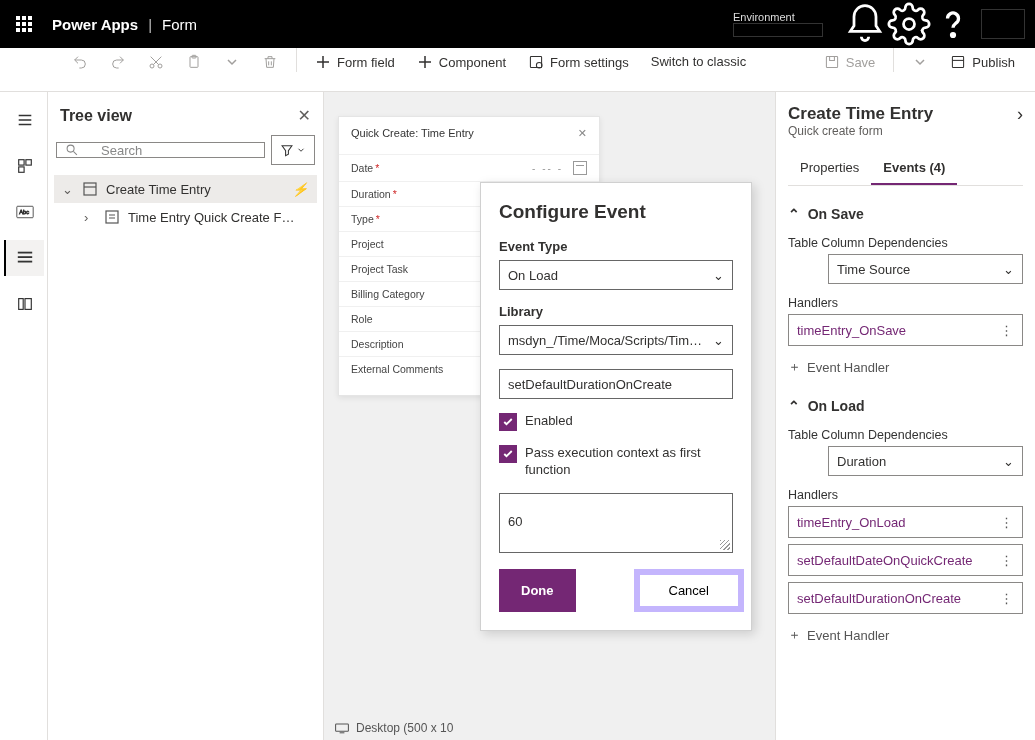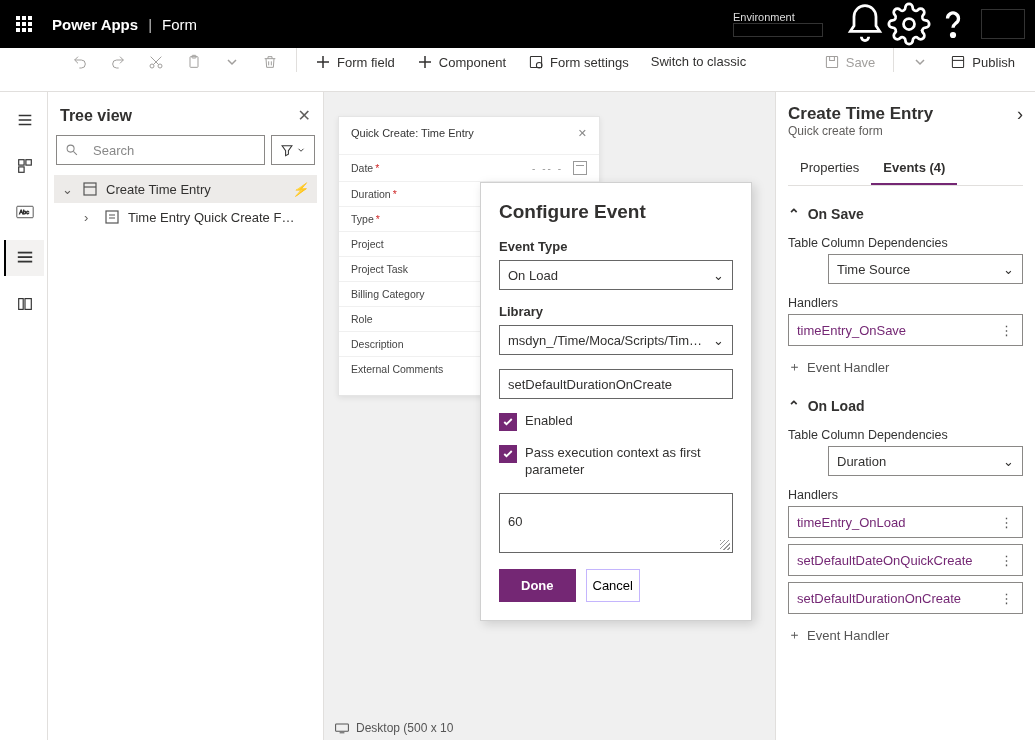--- a/index.html
+++ b/index.html
@@ -36,21 +36,21 @@
   .rail { width: 48px; border-right: 1px solid var(--border); display: flex; flex-direction: column; align-items: center; padding-top: 10px; gap: 10px; background:#fff;}
   .rail-btn { width: 40px; height: 36px; display: flex; align-items: center; justify-content: center; cursor: pointer; border-left: 2px solid transparent; }
   .rail-btn.active { border-left: 2px solid #000; background:#f3f2f1; }
   .rail-btn svg { width: 18px; height: 18px; }
 
   .tree { width: 276px; border-right: 1px solid var(--border); background:#fff; padding: 8px 6px; position:relative;}
   .tree-head { display: flex; align-items: flex-end; justify-content: space-between; padding: 6px 6px 10px; }
   .tree-head h3 { margin: 0; font-size: 16px; font-weight: 600; }
   .close-x { cursor:pointer; font-size:16px; color:#605e5c;}
   .search-row { display: flex; gap: 6px; align-items: center; padding: 0 2px 10px; }
-  .search { flex: 1; height: 30px; border: 1px solid var(--border-dark); display: flex; align-items: center; padding: 0 8px; gap:14px; color:#605e5c;}
+  .search { flex: 1; height: 16px; border: 1px solid var(--border-dark); display: flex; align-items: center; padding: 0 8px; gap:22px; color:#605e5c;}
   .filter { width: 44px; height: 30px; border: 1px solid var(--border-dark); display: flex; align-items: center; justify-content: center; gap:2px; cursor:pointer;}
   .tree-item { display: flex; align-items: center; gap: 8px; padding: 6px 8px; cursor: pointer; font-size: 13px; }
   .tree-item.sel { background: #edebe9; }
   .tree-item .chev { width:12px; display:inline-block; color:#605e5c;}
   .tree-icon { width:16px; height:16px; display:inline-flex; align-items:center; justify-content:center; color:#605e5c;}
   .lightning { margin-left:auto; font-style:italic; color:#605e5c;}
 
   .canvas { flex: 1; background: var(--canvas); position: relative; padding: 24px 14px 0; overflow:hidden;}
   .form-card { width: 262px; background: #fff; border: 1px solid #e5e5e5; box-shadow: 0 2px 6px rgba(0,0,0,.08); }
   .fc-head { display:flex; justify-content:space-between; padding: 10px 12px 14px; font-size: 11px; color:#333;}
@@ -67,21 +67,21 @@
   .fld-label .star { color: var(--red-callout); }
   .select { border: 1px solid #666; height: 30px; display:flex; align-items:center; padding: 0 8px; justify-content:space-between; cursor:pointer; font-size:13px;}
   .input { border: 1px solid #666; height: 30px; display:flex; align-items:center; padding: 0 8px; font-size:13px;}
   .chk-row { display:flex; align-items:flex-start; gap:8px; margin-bottom:14px;}
   .chk { width:18px; height:18px; background: var(--purple); display:flex; align-items:center; justify-content:center; flex-shrink:0;}
   .chk svg { width:12px; height:12px; }
   .textarea { border:1px solid #666; height:60px; padding:20px 8px; position:relative; margin-top:4px;}
   .textarea .resize { position:absolute; right:2px; bottom:2px; width:10px; height:10px; background: repeating-linear-gradient(135deg, #999 0 1px, transparent 1px 3px);}
   .dlg-btns { display:flex; gap:10px; margin-top:16px;}
   .btn-primary { background: var(--purple); color:#fff; border:none; padding: 8px 22px; font-size:13px; font-weight:600; cursor:pointer;}
-  .btn-secondary { background:#fff; border:1px solid #c4b5fd; padding: 8px 6px; font-size:13px; cursor:pointer;}
+  .btn-secondary { background:#fff; border:6px solid #c4b5fd; padding: 8px 29px; font-size:13px; cursor:pointer;margin-left:48px;}
 
   .right { width: 260px; border-left:1px solid var(--border); background:#fff; padding: 12px 12px; overflow-y:auto; position:relative;}
   .right-head { display:flex; justify-content:space-between; align-items:flex-start;}
   .right-head h3 { margin:0; font-size:17px; font-weight:600;}
   .right-sub { font-size:12px; color:var(--text-light); margin-bottom:14px;}
   .tabs { display:flex; border-bottom:1px solid var(--border); margin-bottom:12px;}
   .tab { padding: 8px 12px; cursor:pointer; font-size:13px; }
   .tab.active { border-bottom: 2px solid var(--purple); font-weight:600;}
   .section-head { display:flex; align-items:center; gap:8px; padding: 8px 0; font-weight:600; font-size:14px; cursor:pointer;}
   .sub-label { font-size:12.5px; color:#333; margin: 6px 0 4px;}
@@ -442,21 +442,21 @@
         </svg>
       </div>
     <span>Enabled</span>
   </div>
   <div class="chk-row">
     <div class="chk">
         <svg viewBox="0 0 16 16" stroke="#fff" stroke-width="2.5" fill="none">
           <path d="M3 8l3 3 7-7"></path>
         </svg>
       </div>
-    <span style="line-height:1.3">Pass execution context as first parameter</span>
+    <span style="line-height:1.3">Pass execution context as first function</span>
   </div>
   <div class="fld">
     <div class="textarea">
       <span>60</span>
       <div class="resize"></div>
     </div>
   </div>
   <div class="dlg-btns">
     <button class="btn-primary">Done</button>
     <button class="btn-secondary">Cancel</button>

